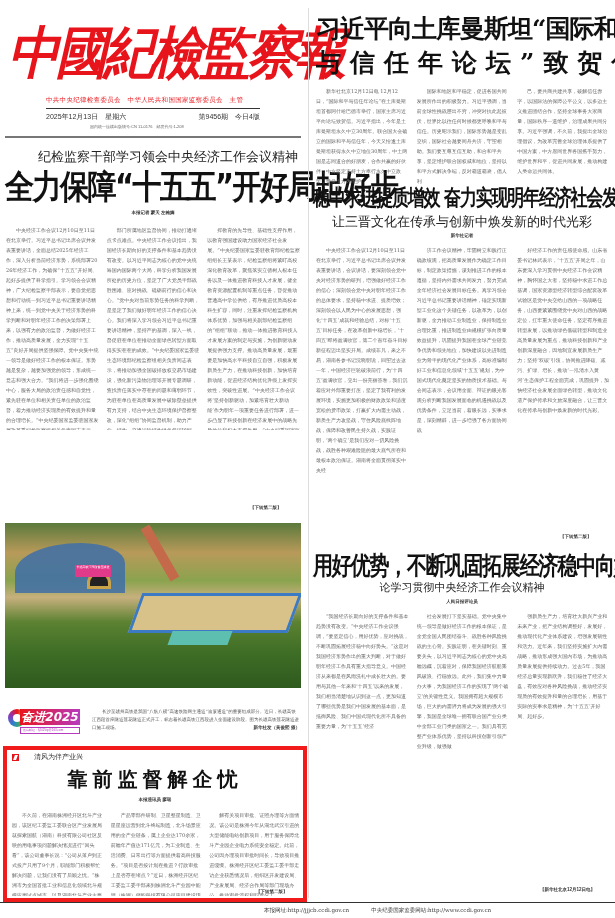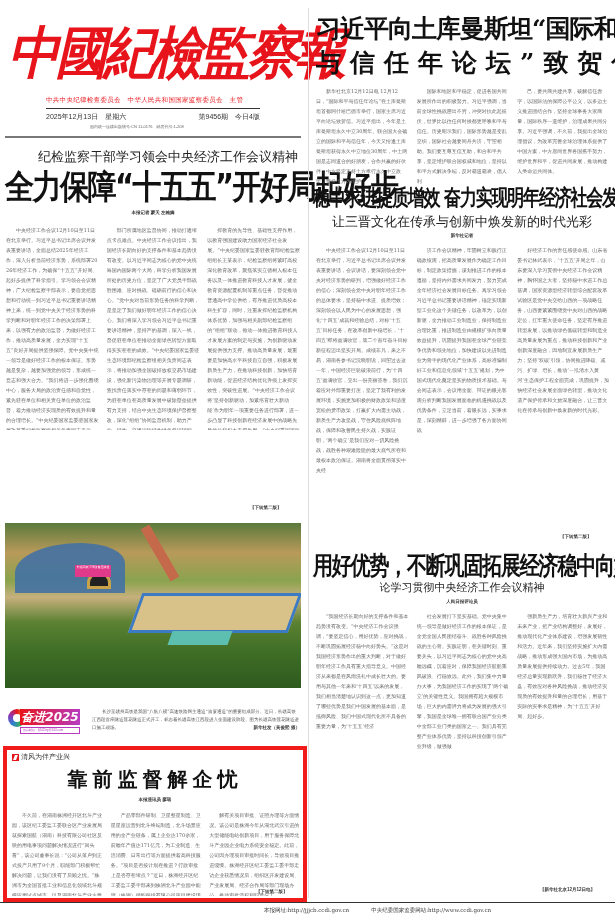--- a/index.html
+++ b/index.html
@@ -24,21 +24,21 @@
 .photo .road{position:absolute;left:150px;top:0;width:10px;height:60px;background:#c46a4a;transform:rotate(-30deg)}
 .photo .banner{position:absolute;left:70px;top:42px;width:36px;height:12px;background:#e23a8a;color:#fff;font-size:3px;text-align:center}
 .logo2025{left:8px;top:707px;width:72px;height:28px;background:#fff}
 .logo2025 .ring{position:absolute;left:0;top:2px;width:18px;height:18px;border-radius:50%;background:conic-gradient(#e8141b,#f7a21b,#3cb44b,#2c7fd1,#8a3ab9,#e8141b)}
 .logo2025 .ring::after{content:"";position:absolute;left:5px;top:5px;width:8px;height:8px;border-radius:50%;background:#fff}
 .logo2025 .txt{position:absolute;left:12px;top:2px;width:60px;height:16px;background:linear-gradient(90deg,#e8141b,#b83ac0);color:#fff;font-family:"DejaVu Sans",sans-serif;font-weight:bold;font-style:italic;font-size:12px;line-height:16px;text-align:center}
 .logo2025 .mail{position:absolute;left:12px;top:20px;width:60px;height:7px;border:1px solid #b83ac0;font-size:3px;color:#b83ac0;font-family:"Liberation Sans",sans-serif;line-height:5px;padding-left:2px}
 .caption{left:92px;top:708px;width:208px;font-size:4.5px;line-height:8px;color:#555;text-indent:10px}
 .caption .credit{float:right;font-weight:bold;color:#333}
 .redbox{left:3px;top:746px;width:304px;height:156px;border:4px solid #f21b1b}
-.col-label{left:12px;top:752px;font-size:7px;color:#333;display:flex;align-items:center;gap:2px}
+.col-label{left:12px;top:752px;font-size:7px;color:#333;display:flex;align-items:center;gap:15px}
 .col-label .flag{width:7px;height:7px;background:#e8141b;display:inline-block;position:relative}
 .col-label .flag::after{content:"";position:absolute;left:2px;top:1px;width:3px;height:5px;background:#fff;transform:skewX(-20deg)}
 .vline{left:308px;top:8px;width:1px;height:890px;background:#ddd}
 .footer{left:0;top:902px;width:615px;height:16px;border-top:1px solid #333;font-size:5.5px;color:#333;font-family:"DejaVu Serif",serif;display:flex;justify-content:center;align-items:center;gap:22px;padding-left:140px}
 </style>
 </head>
 <body>
 
 <div class="abs masthead">中國紀檢監察報</div>
 <div class="abs sponsors">中共中央纪律检查委员会　中华人民共和国国家监察委员会　主管</div>

